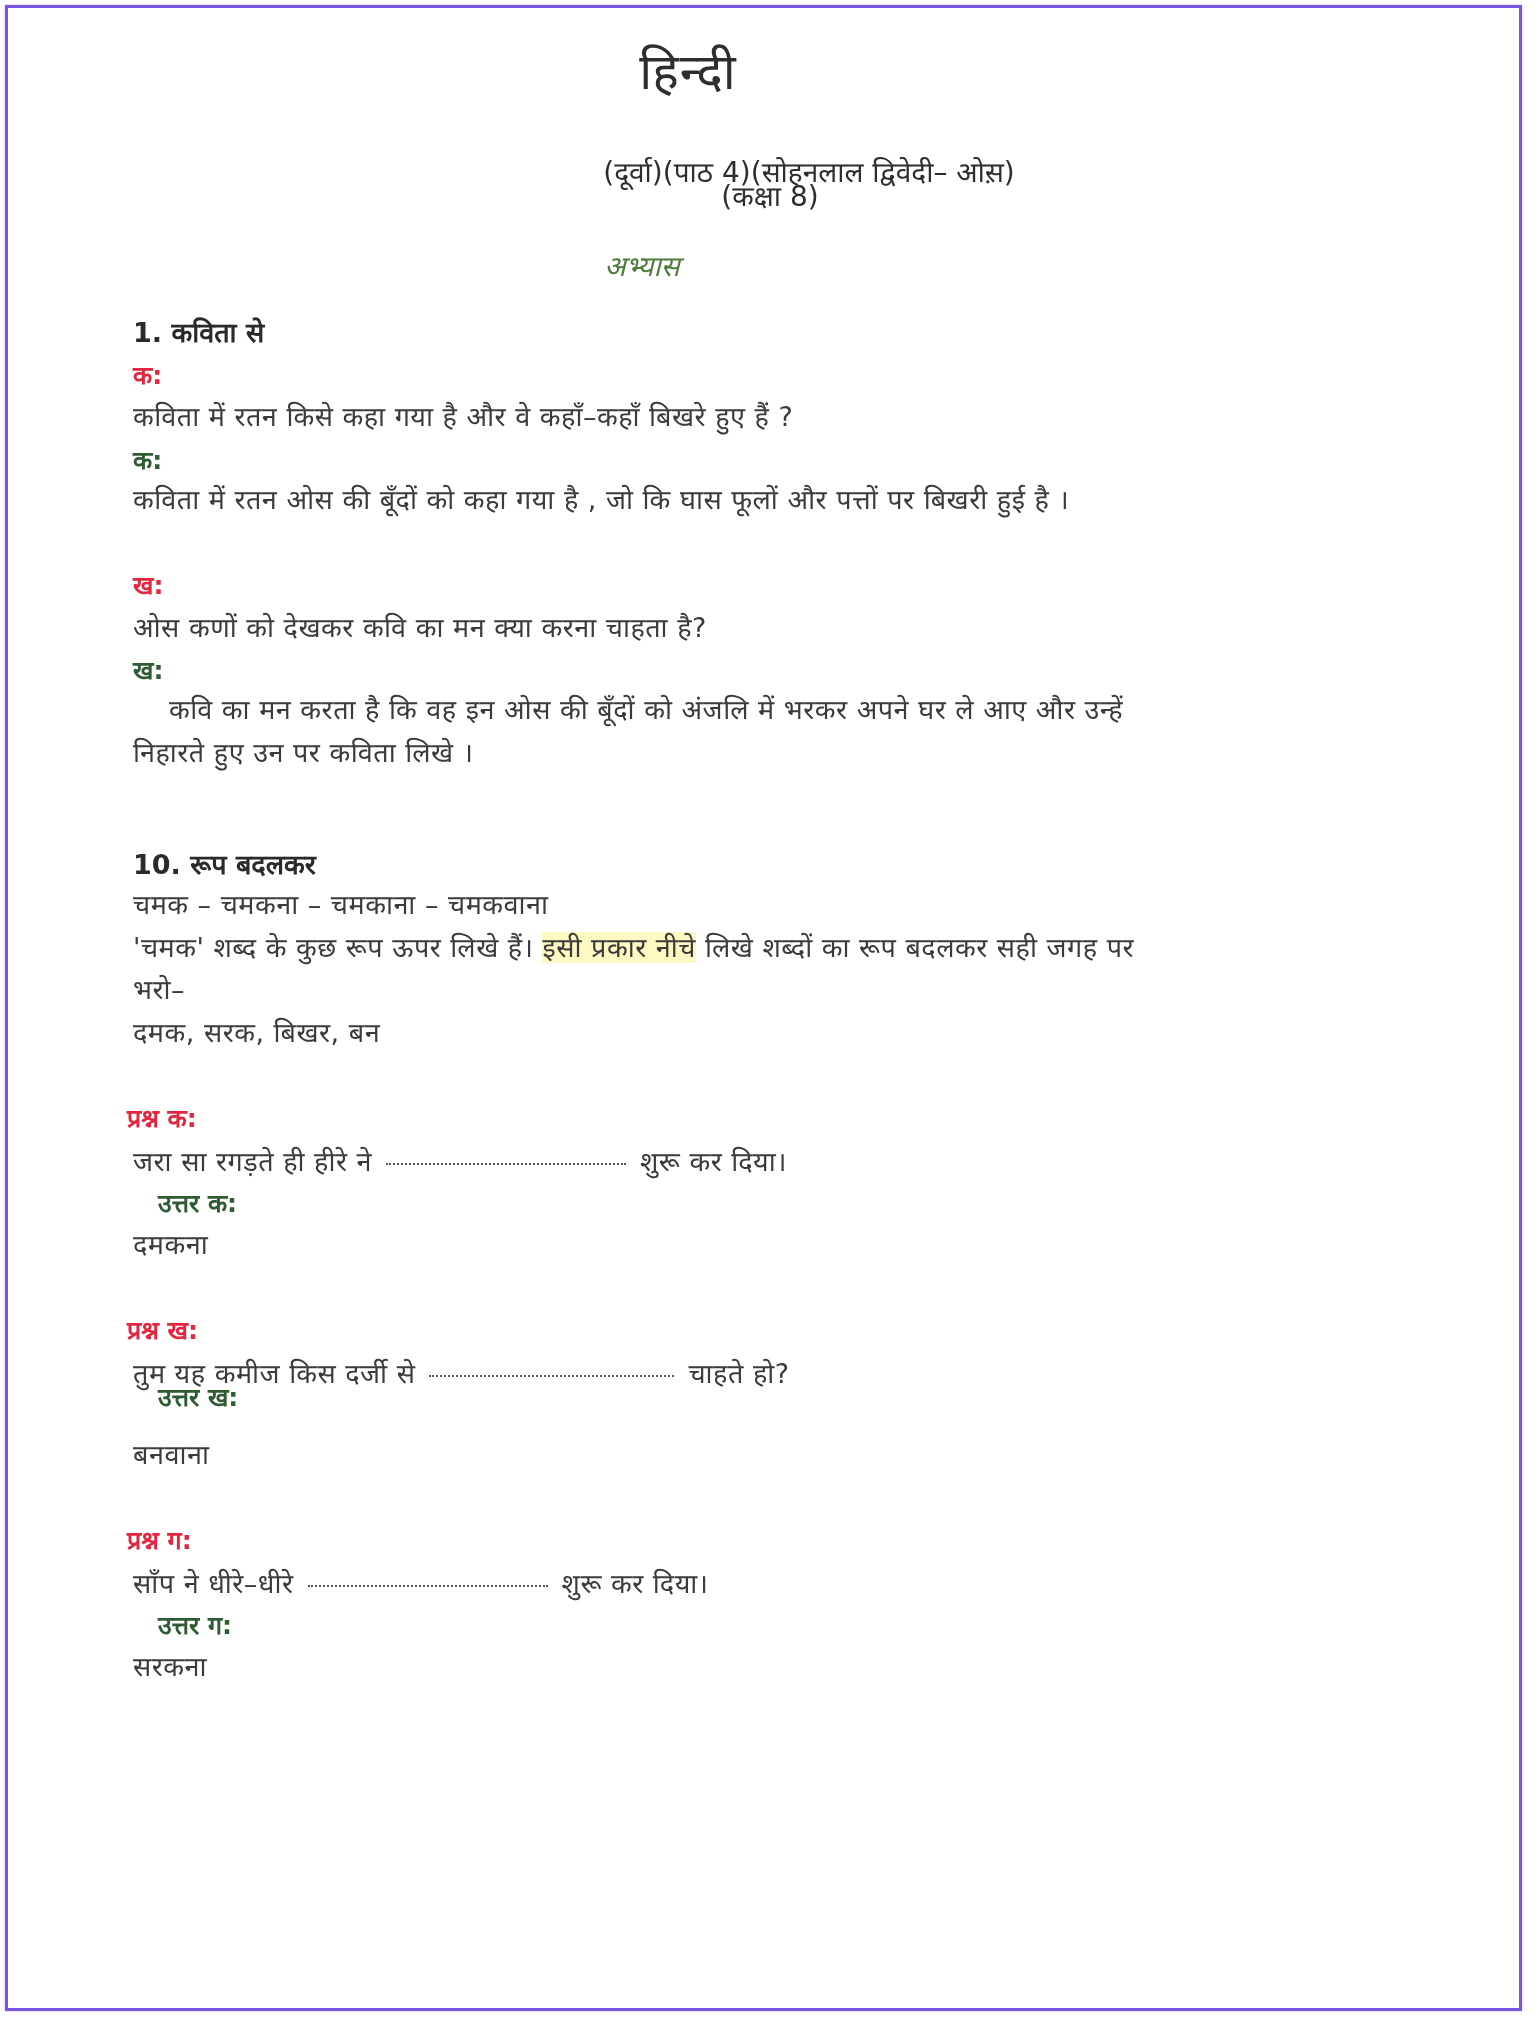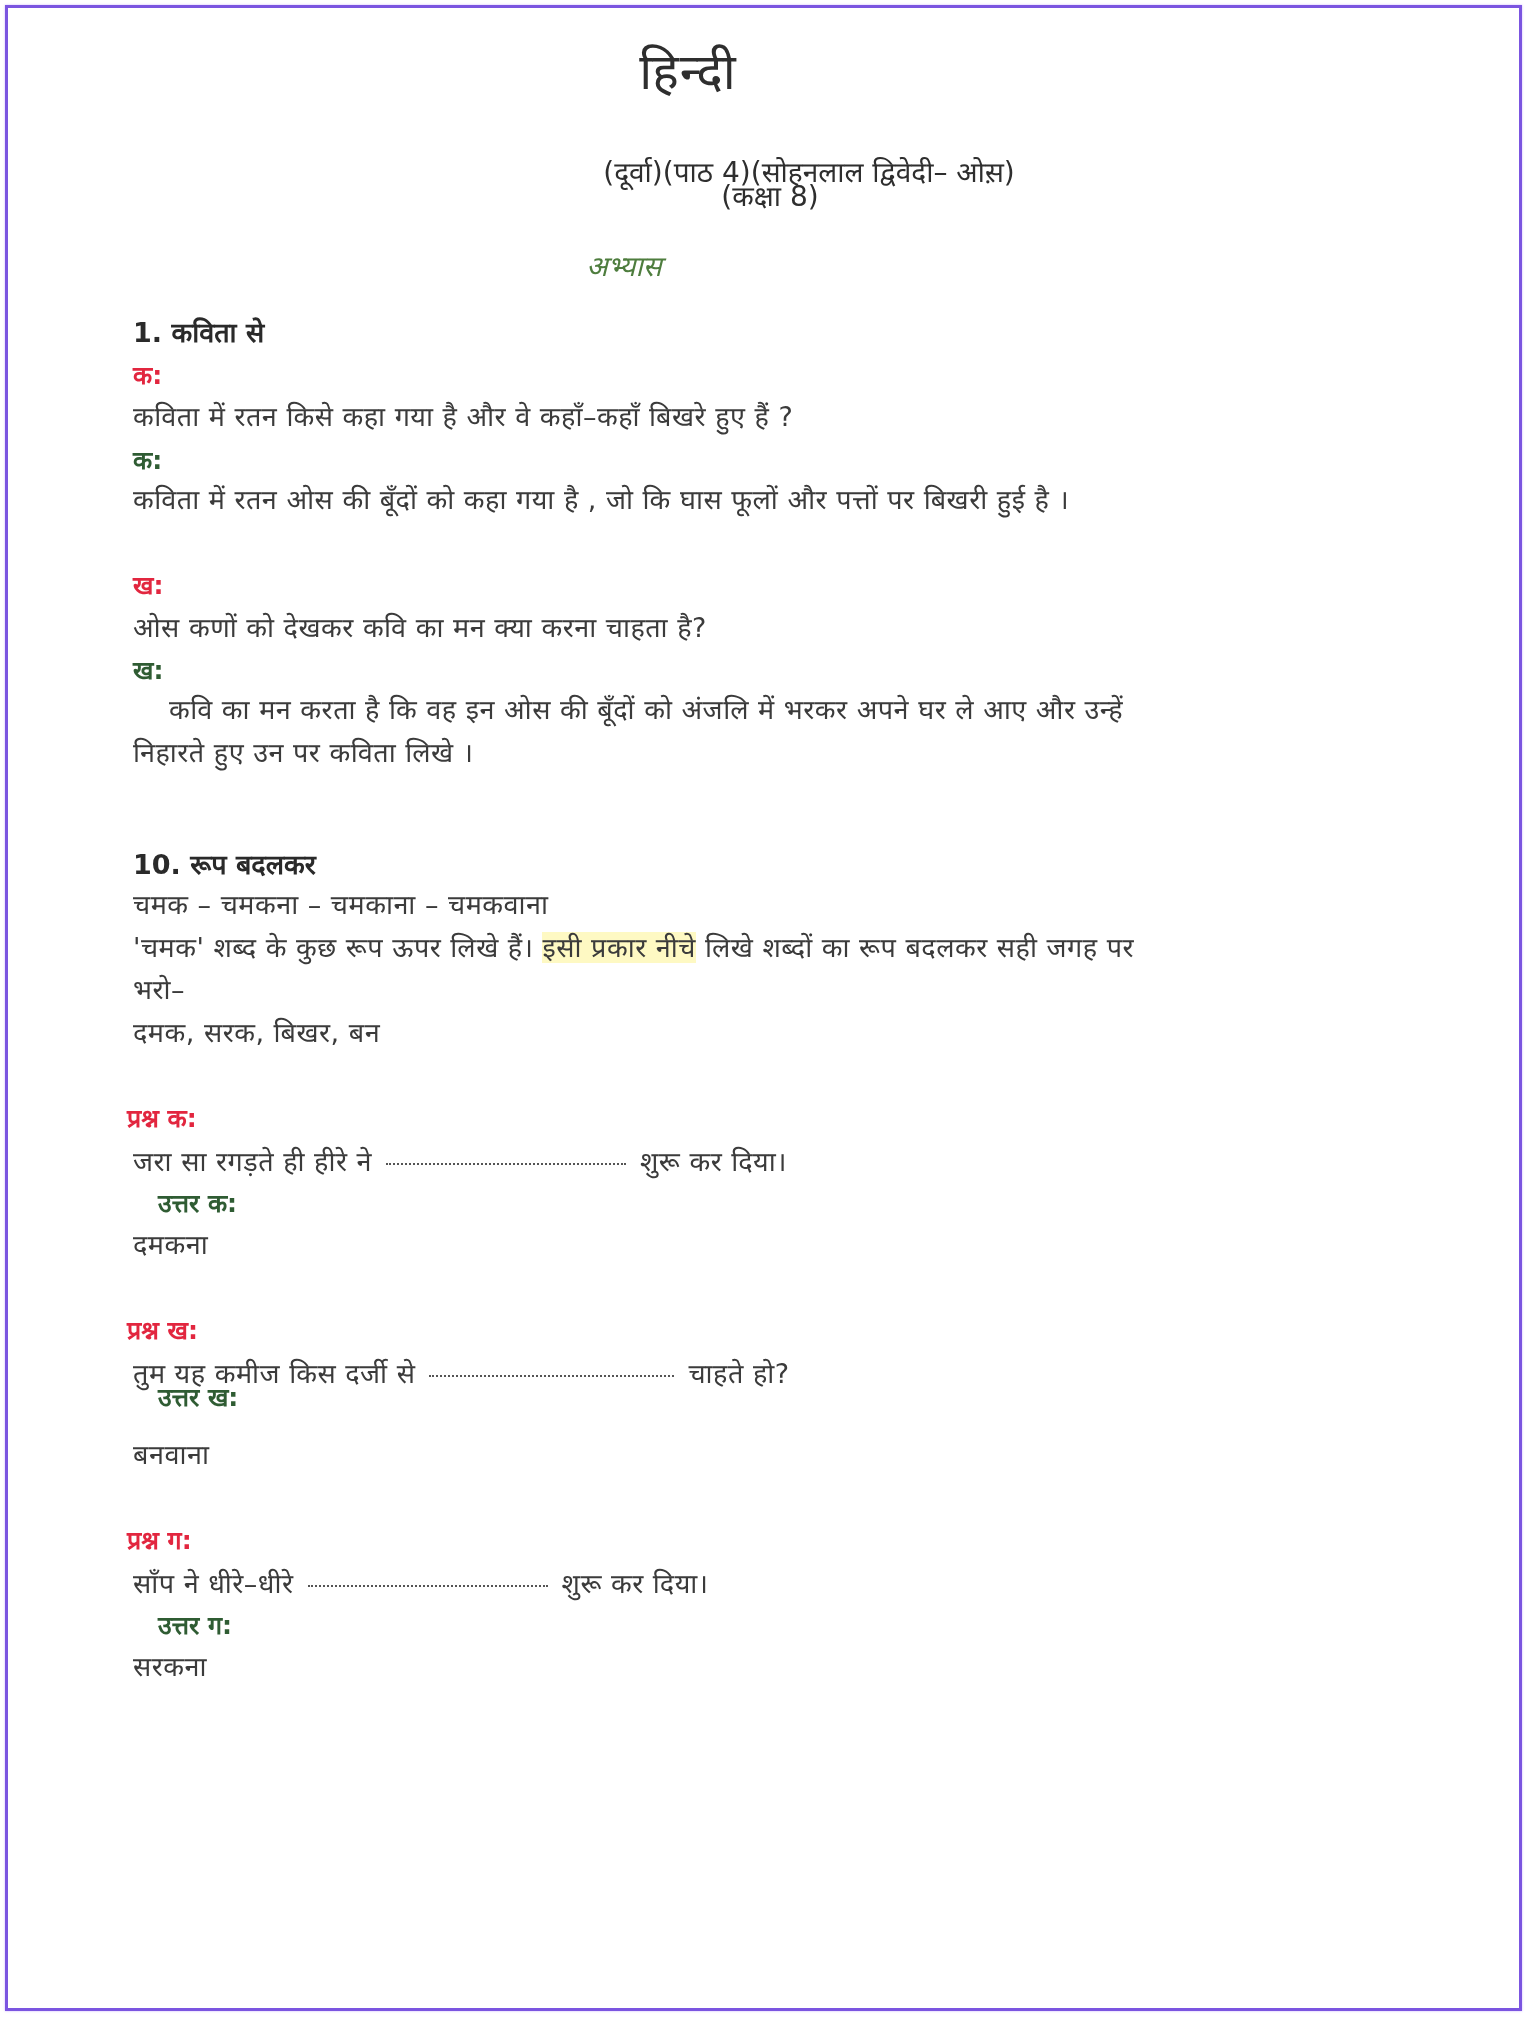--- a/index.html
+++ b/index.html
@@ -34,21 +34,21 @@
     letter-spacing: 1px;
   }
   .subtitle {
     left: 0; width: 1540px; text-align: center;
     font-size: 28px;
     color: #2e2e2e;
   }
   .subtitle.l1 { top: 152px; padding-left: 39px; }
   .subtitle.l2 { top: 176px; }
   .abhyas {
-    left: 0; width: 1248px; text-align: center;
+    left: 18px; width: 1248px; text-align: center;
     top: 246px;
     font-size: 28px;
     font-style: italic;
     color: #4e7d3e;
   }
   .section-heading {
     left: 133px;
     font-size: 27px;
     font-weight: bold;
     color: #2a2a2a;

